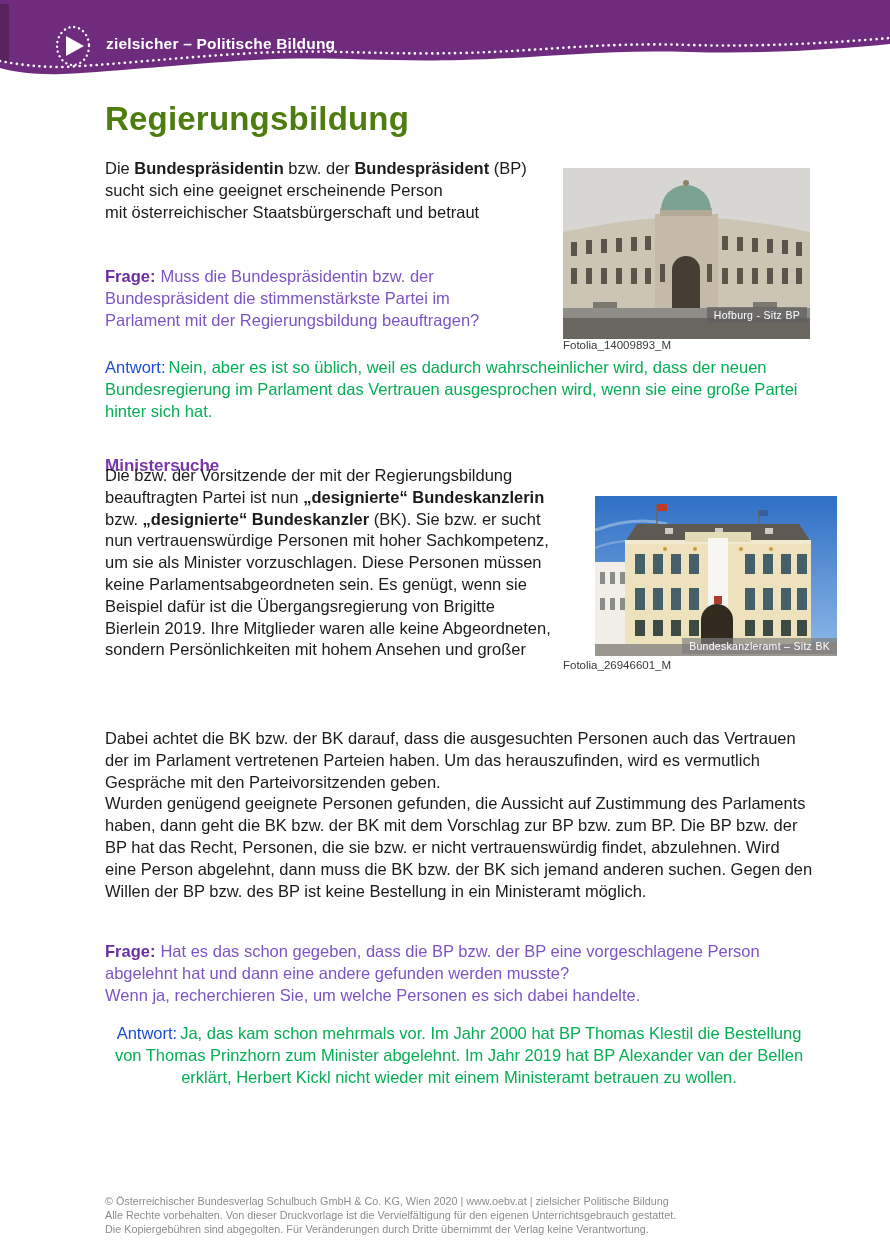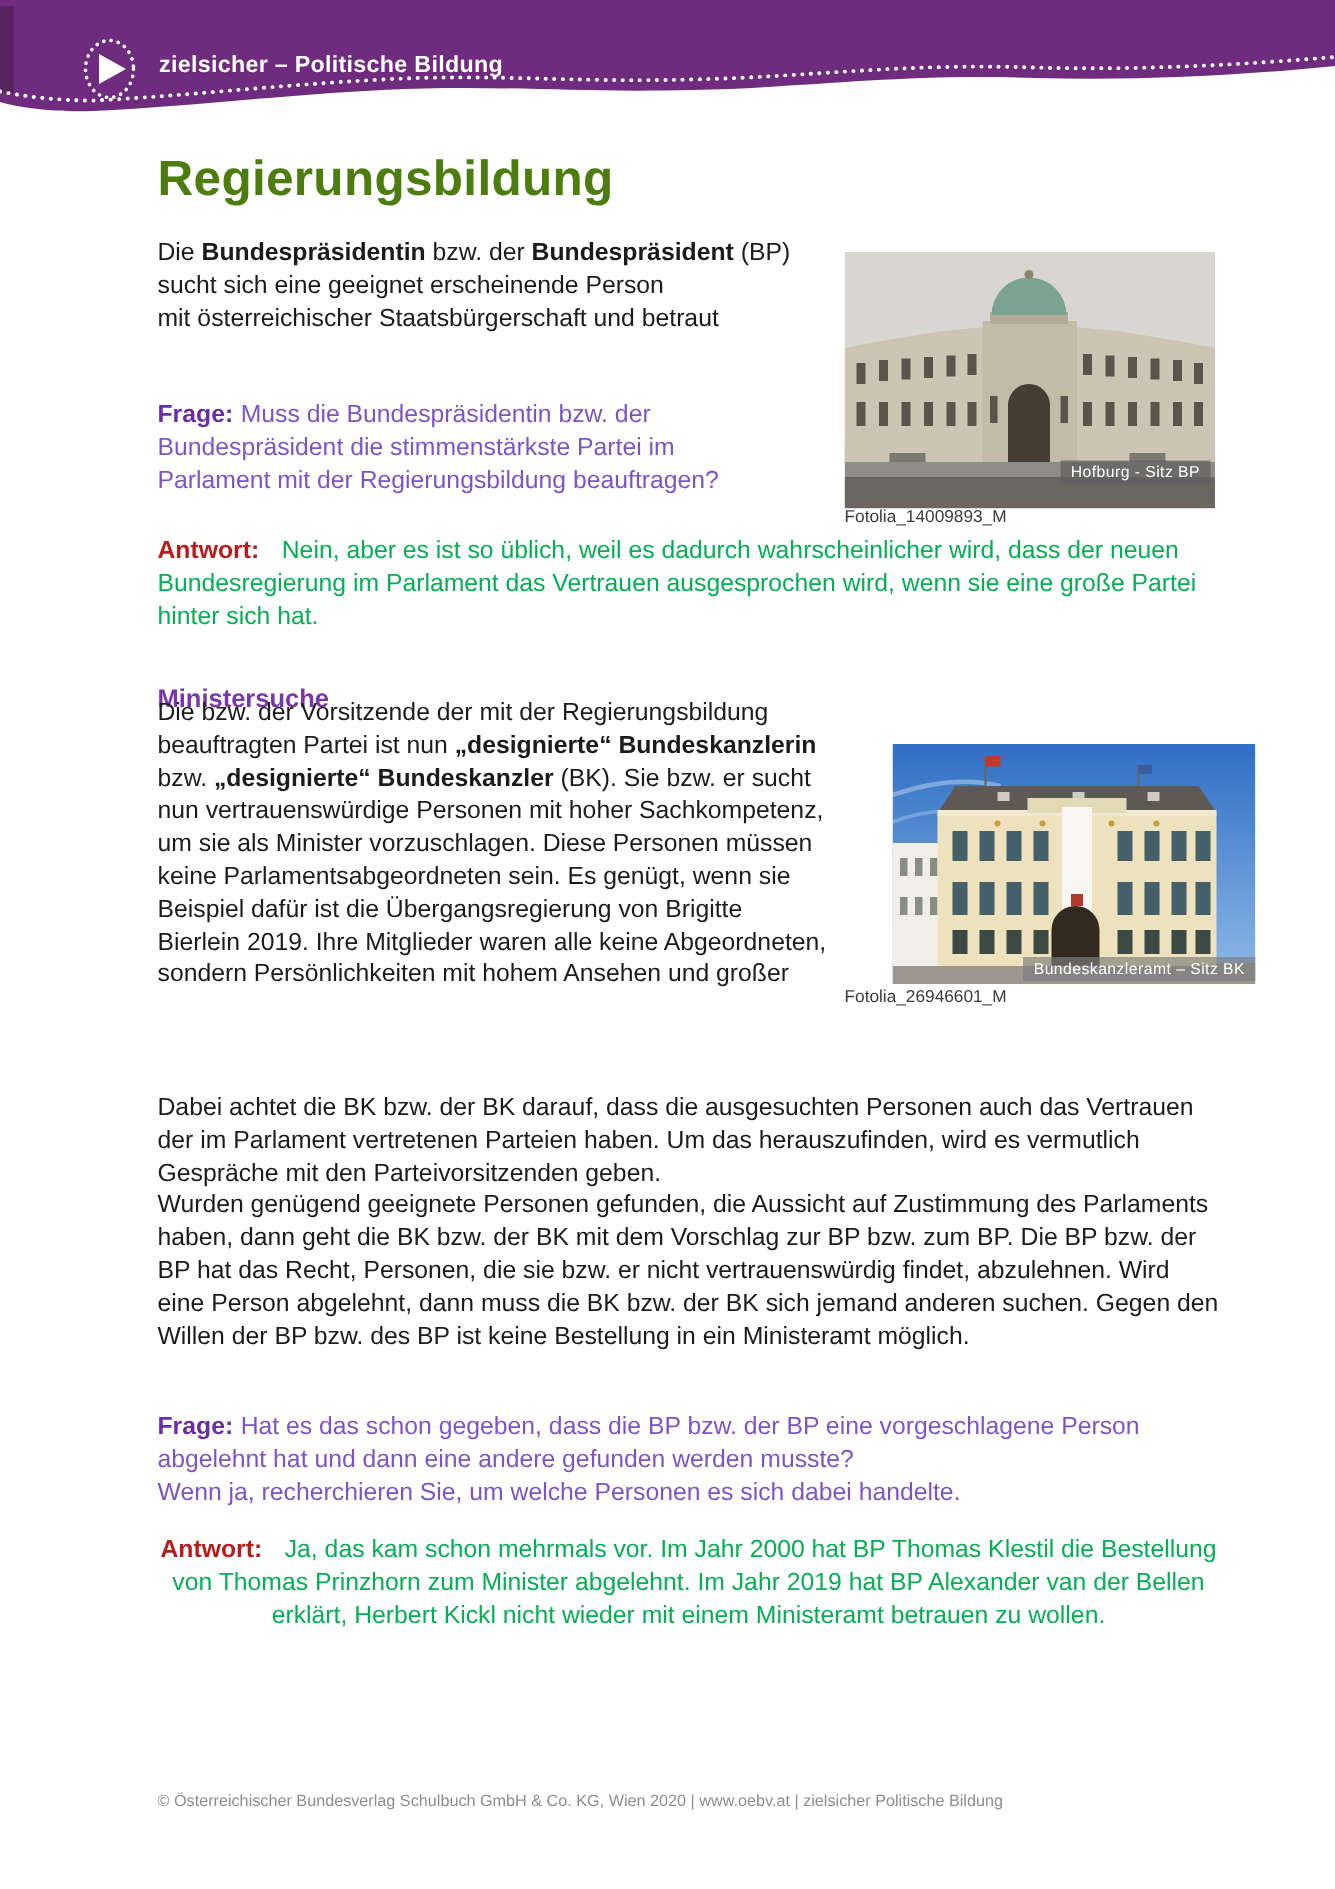--- a/index.html
+++ b/index.html
@@ -29,21 +29,21 @@
     position:absolute;left:105px;top:456px;
     font-size:17px;font-weight:bold;color:#7a36aa;
     white-space:nowrap;
   }
   
   .body-txt{font-size:16.5px;line-height:21.8px;color:#1b1b1b;}
   .intro{position:absolute;left:105px;top:158px;width:460px;}
   .frage1{position:absolute;left:105px;top:266px;width:470px;}
   .frage-col{color:#7d54c6;}
   .q-label{color:#6a2ea2;font-weight:bold;margin-right:5px;}
-  .a-label{color:#b91c1c;font-weight:bold;margin-right:15px;}
+  .a-label{color:#1d4ed8;font-weight:normal;margin-right:3px;}
   .answer-col{color:#06ae54;}
   .antwort1{position:absolute;left:105px;top:357px;width:708px;}
   .ms-lines{position:absolute;left:105px;top:465px;width:470px;}
   .ms-flow{position:absolute;left:105px;top:728px;width:708px;}
   .frage2{position:absolute;left:105px;top:941px;width:708px;}
   .antwort2{position:absolute;left:105px;top:1023px;width:708px;text-align:center;}
   .line{display:block;}
   
   .figure{position:absolute;overflow:hidden;}
   .fig1{left:563px;top:168px;width:247px;height:171px;}
@@ -249,15 +249,17 @@
     <b class="q-label">Frage:</b><span>Hat es das schon gegeben, dass die BP bzw. der BP eine vorgeschlagene Person abgelehnt hat und dann eine andere gefunden werden musste?</span><br>
     <span>Wenn ja, recherchieren Sie, um welche Personen es sich dabei handelte.</span>
   </div>
 
   <div class="antwort2 body-txt">
     <b class="a-label">Antwort:</b><span class="answer-col">Ja, das kam schon mehrmals vor. Im Jahr 2000 hat BP Thomas Klestil die Bestellung von Thomas Prinzhorn zum Minister abgelehnt. Im Jahr 2019 hat BP Alexander van der Bellen erklärt, Herbert Kickl nicht wieder mit einem Ministeramt betrauen zu wollen.</span>
   </div>
 
   <div class="footer">
     <div>© Österreichischer Bundesverlag Schulbuch GmbH &amp; Co. KG, Wien 2020 | www.oebv.at | zielsicher Politische Bildung</div>
+    <div>Alle Rechte vorbehalten. Von dieser Druckvorlage ist die Vervielfältigung für den eigenen Unterrichtsgebrauch gestattet.</div>
+    <div>Die Kopiergebühren sind abgegolten. Für Veränderungen durch Dritte übernimmt der Verlag keine Verantwortung.</div>
   </div>
 
 </div>
 
 </body></html>

